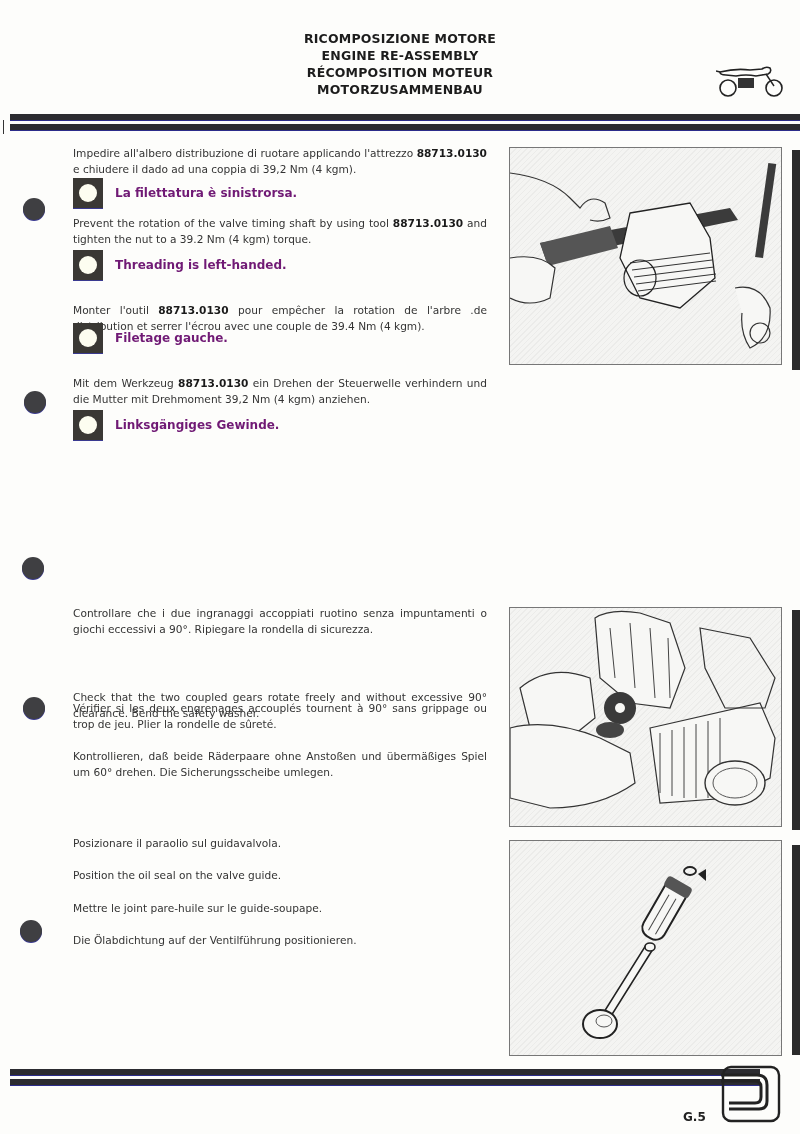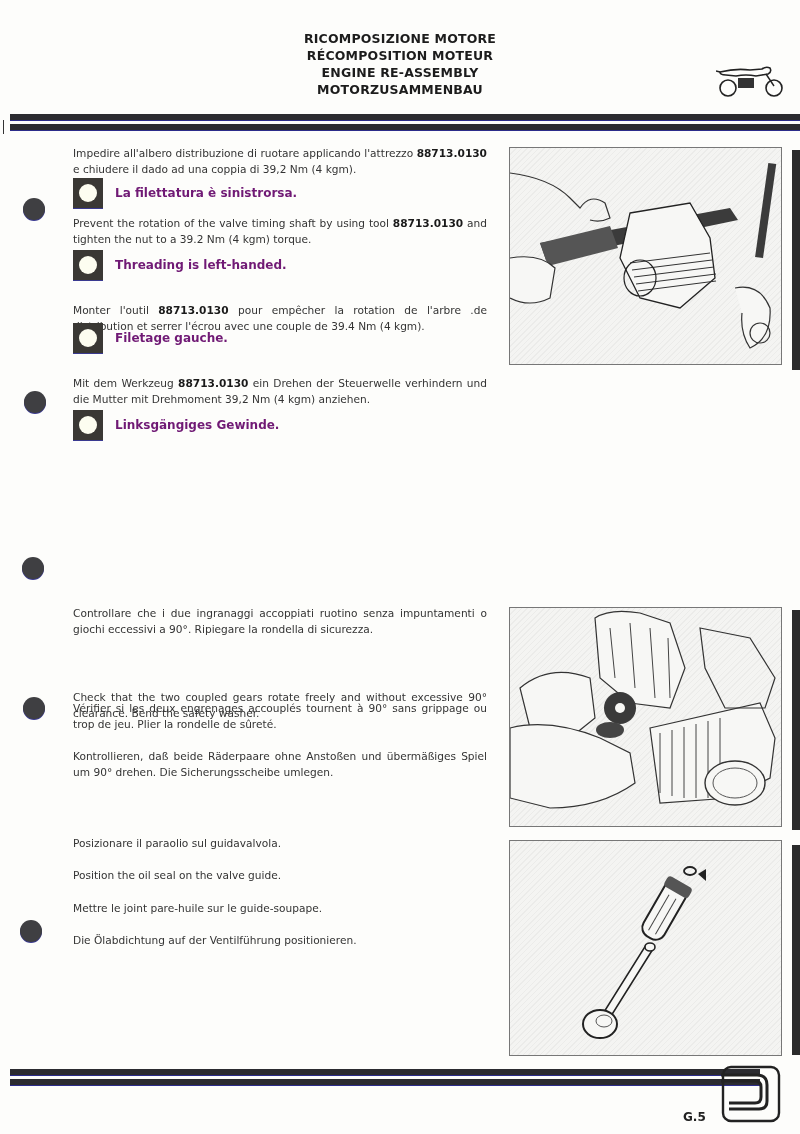--- a/index.html
+++ b/index.html
@@ -42,22 +42,22 @@
     .right-edge { right: 0; width: 8px; background: #2b2b2b; }
     .page-number { left: 683px; top: 1110px; font-weight: bold; font-size: 12px; color: #222; }
     .brand-logo { left: 721px; top: 1065px; width: 62px; height: 60px; }
     svg { display: block; }
   </style>
 </head>
 <body>
 
 <div class="abs header-title">
   <div>RICOMPOSIZIONE  MOTORE</div>
+  <div>ENGINE  RE-ASSEMBLY</div>
   <div>RÉCOMPOSITION  MOTEUR</div>
-  <div>ENGINE  RE-ASSEMBLY</div>
   <div>MOTORZUSAMMENBAU</div>
 </div>
 
 <div class="abs bike-icon">
   <svg width="70" height="36" viewBox="0 0 70 36">
     <path d="M4 10 Q20 6 34 8 L46 7 Q50 4 54 6 Q56 10 52 12 L46 13 L40 14 Q30 12 20 14 L10 13 Q4 13 4 10 Z" fill="none" stroke="#222" stroke-width="1.6"></path>
     <rect x="22" y="16" width="16" height="10" fill="#333"></rect>
     <circle cx="12" cy="26" r="8" fill="none" stroke="#222" stroke-width="1.6"></circle>
     <circle cx="58" cy="26" r="8" fill="none" stroke="#222" stroke-width="1.6"></circle>
     <line x1="50" y1="12" x2="58" y2="24" stroke="#222" stroke-width="1.4"></line>
@@ -118,21 +118,21 @@
     <ellipse cx="130" cy="130" rx="16" ry="18" fill="none" stroke="#222" stroke-width="1.2"></ellipse>
     <path d="M0 110 Q30 105 45 120 L40 150 Q20 160 0 150" fill="#f7f7f5" stroke="#333" stroke-width="1.2"></path>
     <path d="M225 140 Q250 135 260 160 Q262 190 240 200 Q230 185 232 165" fill="#f7f7f5" stroke="#333" stroke-width="1.2"></path>
     <circle cx="250" cy="185" r="10" fill="none" stroke="#333" stroke-width="1.2"></circle>
   </svg>
 </div>
 
 <div class="abs para" style="top:606px;">Controllare che i due ingranaggi accoppiati ruotino senza impuntamenti o giochi eccessivi a 90°. Ripiegare la rondella di sicurezza.</div>
 <div class="abs para" style="top:690px;">Check that the two coupled gears rotate freely and without excessive 90° clearance. Bend the safety washer.</div>
 <div class="abs para" style="top:701px;">Vérifier si les deux engrenages accouplés tournent à 90° sans grippage ou trop de jeu. Plier la rondelle de sûreté.</div>
-<div class="abs para" style="top:749px;">Kontrollieren, daß beide Räderpaare ohne Anstoßen und übermäßiges Spiel um 90° drehen. Die Sicherungsscheibe umlegen.</div>
+<div class="abs para" style="top:749px;">Kontrollieren, daß beide Räderpaare ohne Anstoßen und übermäßiges Spiel um 60° drehen. Die Sicherungsscheibe umlegen.</div>
 
 <div class="abs figure" style="top:607px; height:218px;">
   <svg width="271" height="218" viewBox="0 0 271 218">
     <path d="M85 10 Q100 0 130 5 L160 15 L175 60 L160 100 L120 95 L90 70 Z" fill="#f7f7f5" stroke="#333" stroke-width="1.2"></path>
     <path d="M100 20 L105 70 M120 15 L125 80 M140 20 L145 90 M158 30 L160 90" stroke="#444" stroke-width="1"></path>
     <path d="M10 80 Q40 55 80 70 L85 110 L60 130 L20 120 Z" fill="#f7f7f5" stroke="#333" stroke-width="1.2"></path>
     <circle cx="110" cy="100" r="16" fill="#3a3a3a"></circle>
     <circle cx="110" cy="100" r="5" fill="#f7f7f5"></circle>
     <ellipse cx="100" cy="122" rx="14" ry="8" fill="#444"></ellipse>
     <path d="M0 120 Q40 110 90 130 L120 145 L125 175 Q90 200 40 200 L0 190 Z" fill="#f7f7f5" stroke="#333" stroke-width="1.2"></path>

